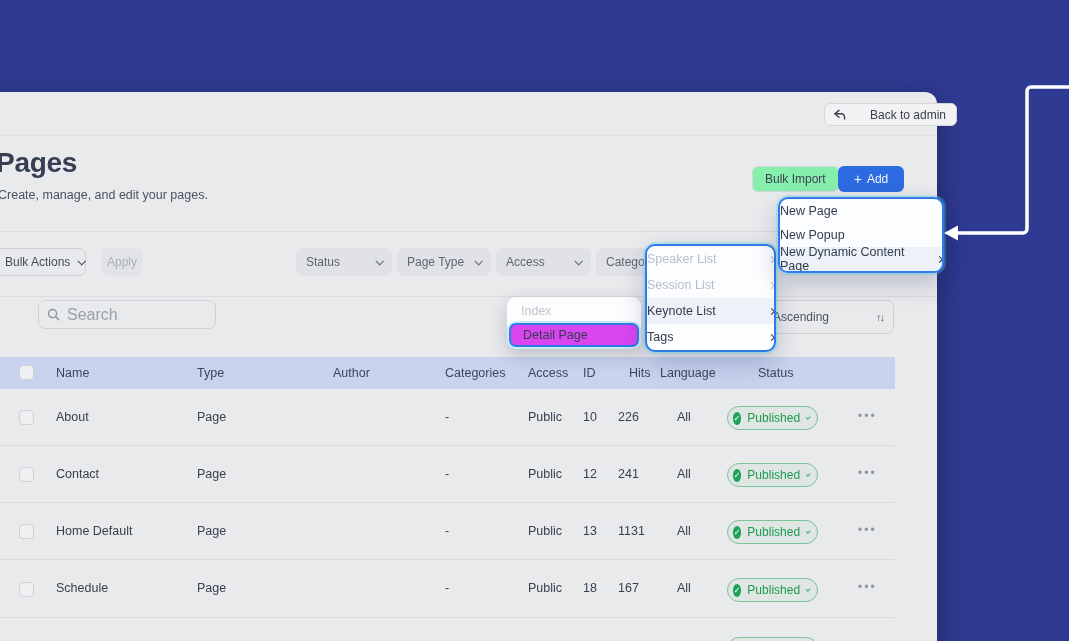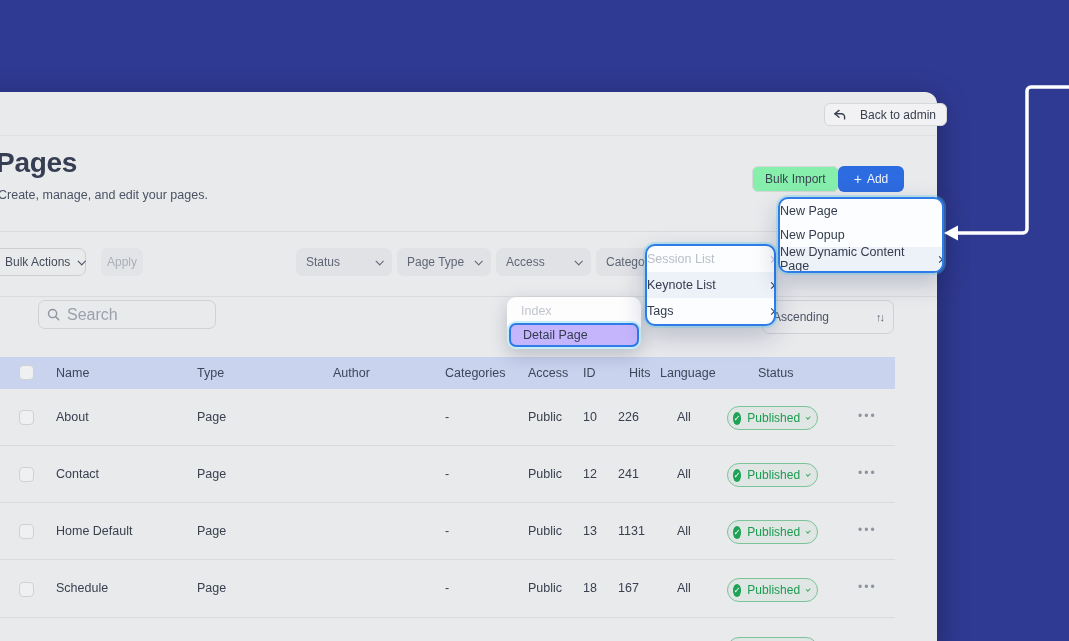--- a/index.html
+++ b/index.html
@@ -6,21 +6,21 @@
   html,body { background:#20265c; }
   body { font-family:"Liberation Sans","DejaVu Sans",sans-serif; }
   .stage { position:relative; width:1069px; height:641px; overflow:hidden; background:#2f3a92; }
 
   .card { position:absolute; left:-40px; top:92px; width:977px; height:560px;
           background:#e9eaec; border-radius:0 12px 0 0; box-shadow:0 8px 30px rgba(0,0,0,.35); }
   .divider { position:absolute; height:1px; background:#dadbde; }
 
   
   .back-btn { position:absolute; left:824px; top:103px; height:23px; padding:0 10px 0 8px;
-              display:flex; align-items:center; gap:14px; background:#f2f2f4; border:1px solid #d6d7da;
+              display:flex; align-items:center; gap:24px; background:#f2f2f4; border:1px solid #d6d7da;
               border-radius:6px; font-size:12px; color:#39414f; cursor:pointer; }
 
   .page-title { position:absolute; left:-4px; top:147px; font-size:28px; font-weight:700; color:#353e52; letter-spacing:-.3px; }
   .page-sub   { position:absolute; left:-2px; top:188px; font-size:12.5px; color:#4a5263; }
 
   .btn { display:flex; align-items:center; justify-content:center; border-radius:6px; font-size:12px; cursor:pointer; }
   .bulk-import { position:absolute; left:752px; top:166px; height:26px; padding:0 12px;
                  background:#86efac; border:1px solid #d6d7da; color:#3b4353; }
   .add-btn { position:absolute; left:838px; top:166px; height:26px; width:66px; gap:5px;
              background:#2d6be0; color:#f2f5fc; font-weight:500; }
@@ -77,21 +77,21 @@
   .add-menu .mi { height:24px; }
 
   .dyn-menu { left:645px; top:244px; width:131px; }
   .dyn-menu .mi { height:26px; }
 
   .key-menu { position:absolute; left:507px; top:297px; width:134px; background:#fdfdfe; border-radius:9px;
               box-shadow:0 6px 18px rgba(20,30,70,.22); padding:2px; }
   .key-menu .mi { display:flex; align-items:center; font-size:12.5px; height:24px; padding:0 12px;
                   border-radius:7px; color:#333c4e; cursor:pointer; }
   .key-menu .mi.disabled { color:#c0c5cd; cursor:default; }
-  .key-menu .mi.focused { border:2px solid #2f7ce9; background:#c4b5fd;
+  .key-menu .mi.focused { border:2px solid #2f7ce9; background:#d946ef;
                           box-shadow:0 0 0 2px rgba(80,205,240,.30); }
 
   .connector { position:absolute; left:0; top:0; pointer-events:none; }
 </style>
 </head>
 <body>
 
 <div class="stage">
 
   <div class="card"></div>
@@ -244,20 +244,24 @@
     <div class="mi disabled">
       <span>Index</span>
     </div>
     <div class="mi focused">
       <span>Detail Page</span>
     </div>
   </div>
 
   <div class="menu dyn-menu">
     <div class="mi disabled">
+      <span>Speaker List</span>
+      <span class="chev chev-right"></span>
+    </div>
+    <div class="mi disabled">
       <span>Session List</span>
       <span class="chev chev-right"></span>
     </div>
     <div class="mi hl">
       <span>Keynote List</span>
       <span class="chev chev-right"></span>
     </div>
     <div class="mi">
       <span>Tags</span>
       <span class="chev chev-right"></span>

